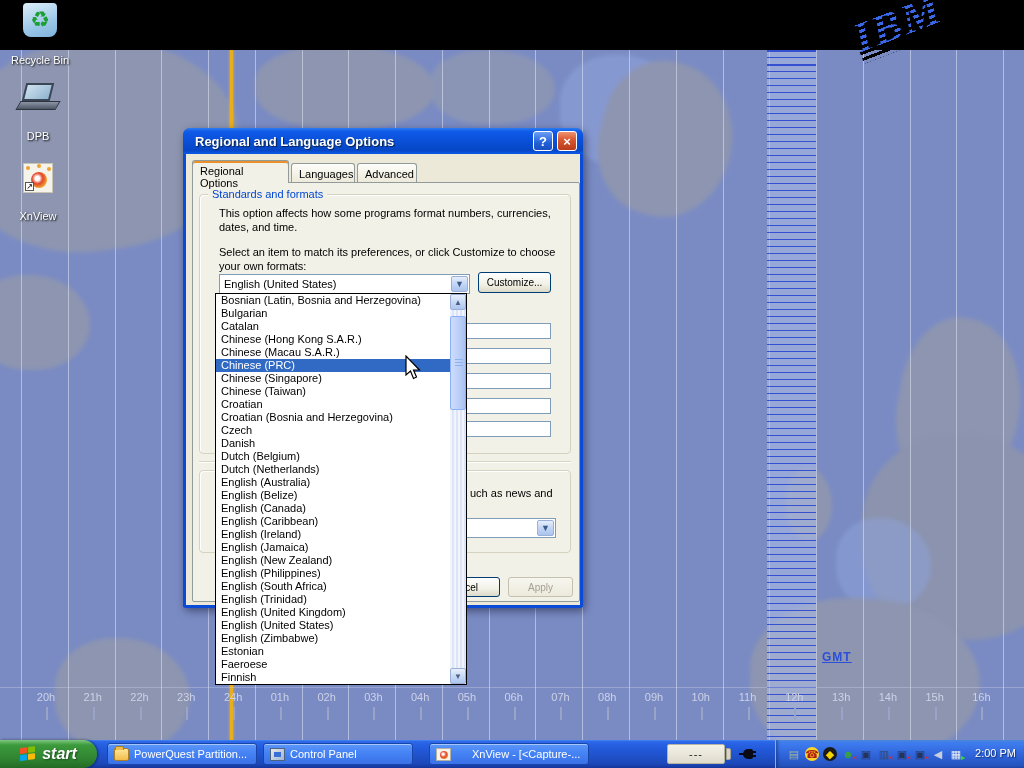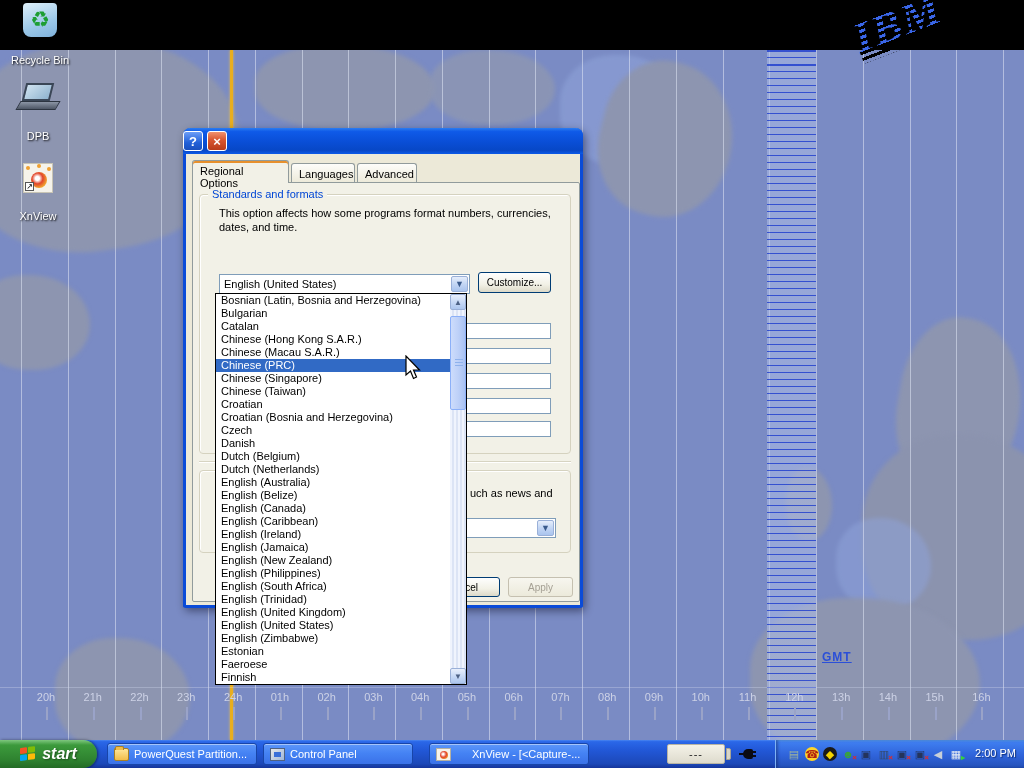--- a/index.html
+++ b/index.html
@@ -243,36 +243,38 @@
       <div class="ray" style="left:2px; top:2px;"></div>
         <div class="ray" style="left:13px; top:0px;"></div>
         <div class="ray" style="left:23px; top:3px;"></div>
       <div class="shortcut-badge">↗</div>
     </div>
     <div class="label">XnView</div>
   </div>
 
   <div id="dialog">
     <div id="titlebar">
+      <div class="title">Regional and Language Options</div>
       <div class="tb-btn" id="btn-help">?</div>
       <div class="tb-btn" id="btn-close">×</div>
     </div>
 
     <div id="tabstrip">
       <div class="tab active" style="left:0; width:97px;">Regional Options</div>
       <div class="tab" style="left:99px; width:64px;">Languages</div>
       <div class="tab" style="left:165px; width:60px;">Advanced</div>
     </div>
 
     <div id="tabpage"></div>
 
     <div class="groupbox" style="left:13px; top:66px; width:372px; height:260px;">
       <span class="gb-label">Standards and formats</span>
     </div>
     <div class="dlg-text" style="left:33px; top:78px; width:342px;">This option affects how some programs format numbers, currencies, dates, and time.</div>
+    <div class="dlg-text" style="left:33px; top:117px; width:348px;">Select an item to match its preferences, or click Customize to choose your own formats:</div>
 
     <div class="xp-combo" style="left:33px; top:146px; width:251px; height:20px;">
       <div class="val">English (United States)</div>
       <div class="combo-arrow">▼</div>
     </div>
     <div class="xp-btn" style="left:292px; top:144px; width:73px; height:21px;">Customize...</div>
 
     <div class="sample-box" style="top:195px;"></div>
     <div class="sample-box" style="top:220px;"></div>
     <div class="sample-box" style="top:245px;"></div>

